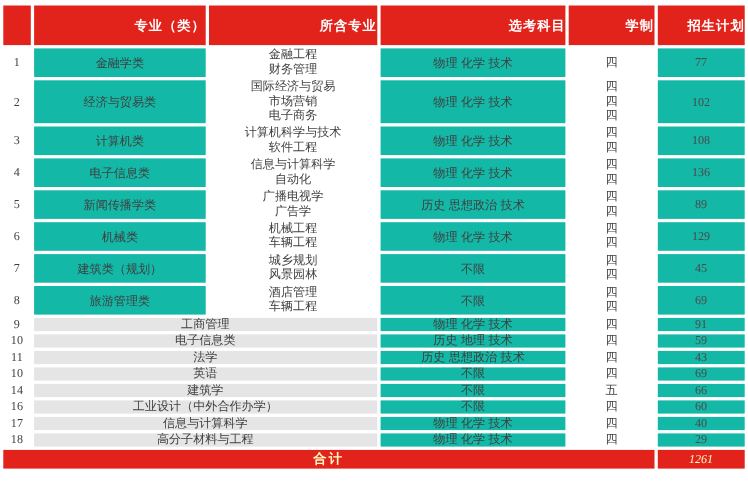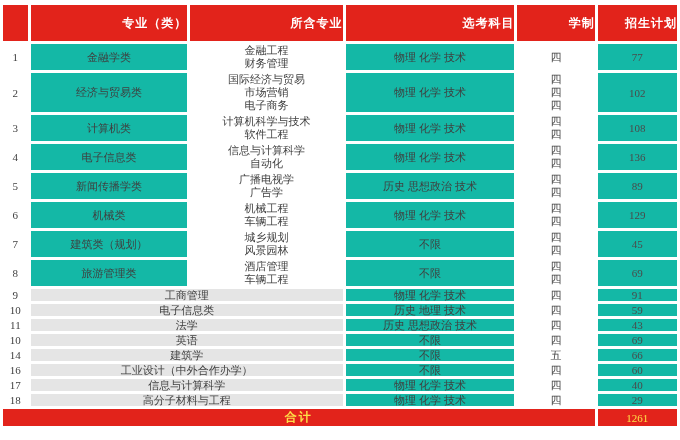--- a/index.html
+++ b/index.html
@@ -13,23 +13,23 @@
      height:36px;padding:0;text-align:right;vertical-align:middle;
      letter-spacing:1px;}
   td{font-size:11px;color:#3f3f3f;text-align:center;vertical-align:middle;
      padding:0;}
   td.gray{background:#14b8a6;}
   td.num,td.plan,td.total-val{font-family:"Liberation Serif",serif;font-size:11px;}
   td.plan{color:#4a4a4a;}
   .majors div,.years div{line-height:13px;}
   tr.single td{height:12px;line-height:12px;}
   tr.single td.namecell{background:#e5e5e5;}
-  tfoot td{background:#e2231b;color:#fde047;height:17px;}
+  tfoot td{background:#e2231b;color:#fef9c3;height:17px;}
   td.total-label{font-weight:bold;font-size:12px;letter-spacing:2px;}
-  td.total-val{font-size:11px;}
+  td.total-val{font-size:11px;font-style:italic;}
 </style>
 </head>
 <body>
 
 <div class="page">
 <table class="adm">
 <colgroup>
 <col class="c-idx">
         <col class="c-cat">
         <col class="c-maj">

